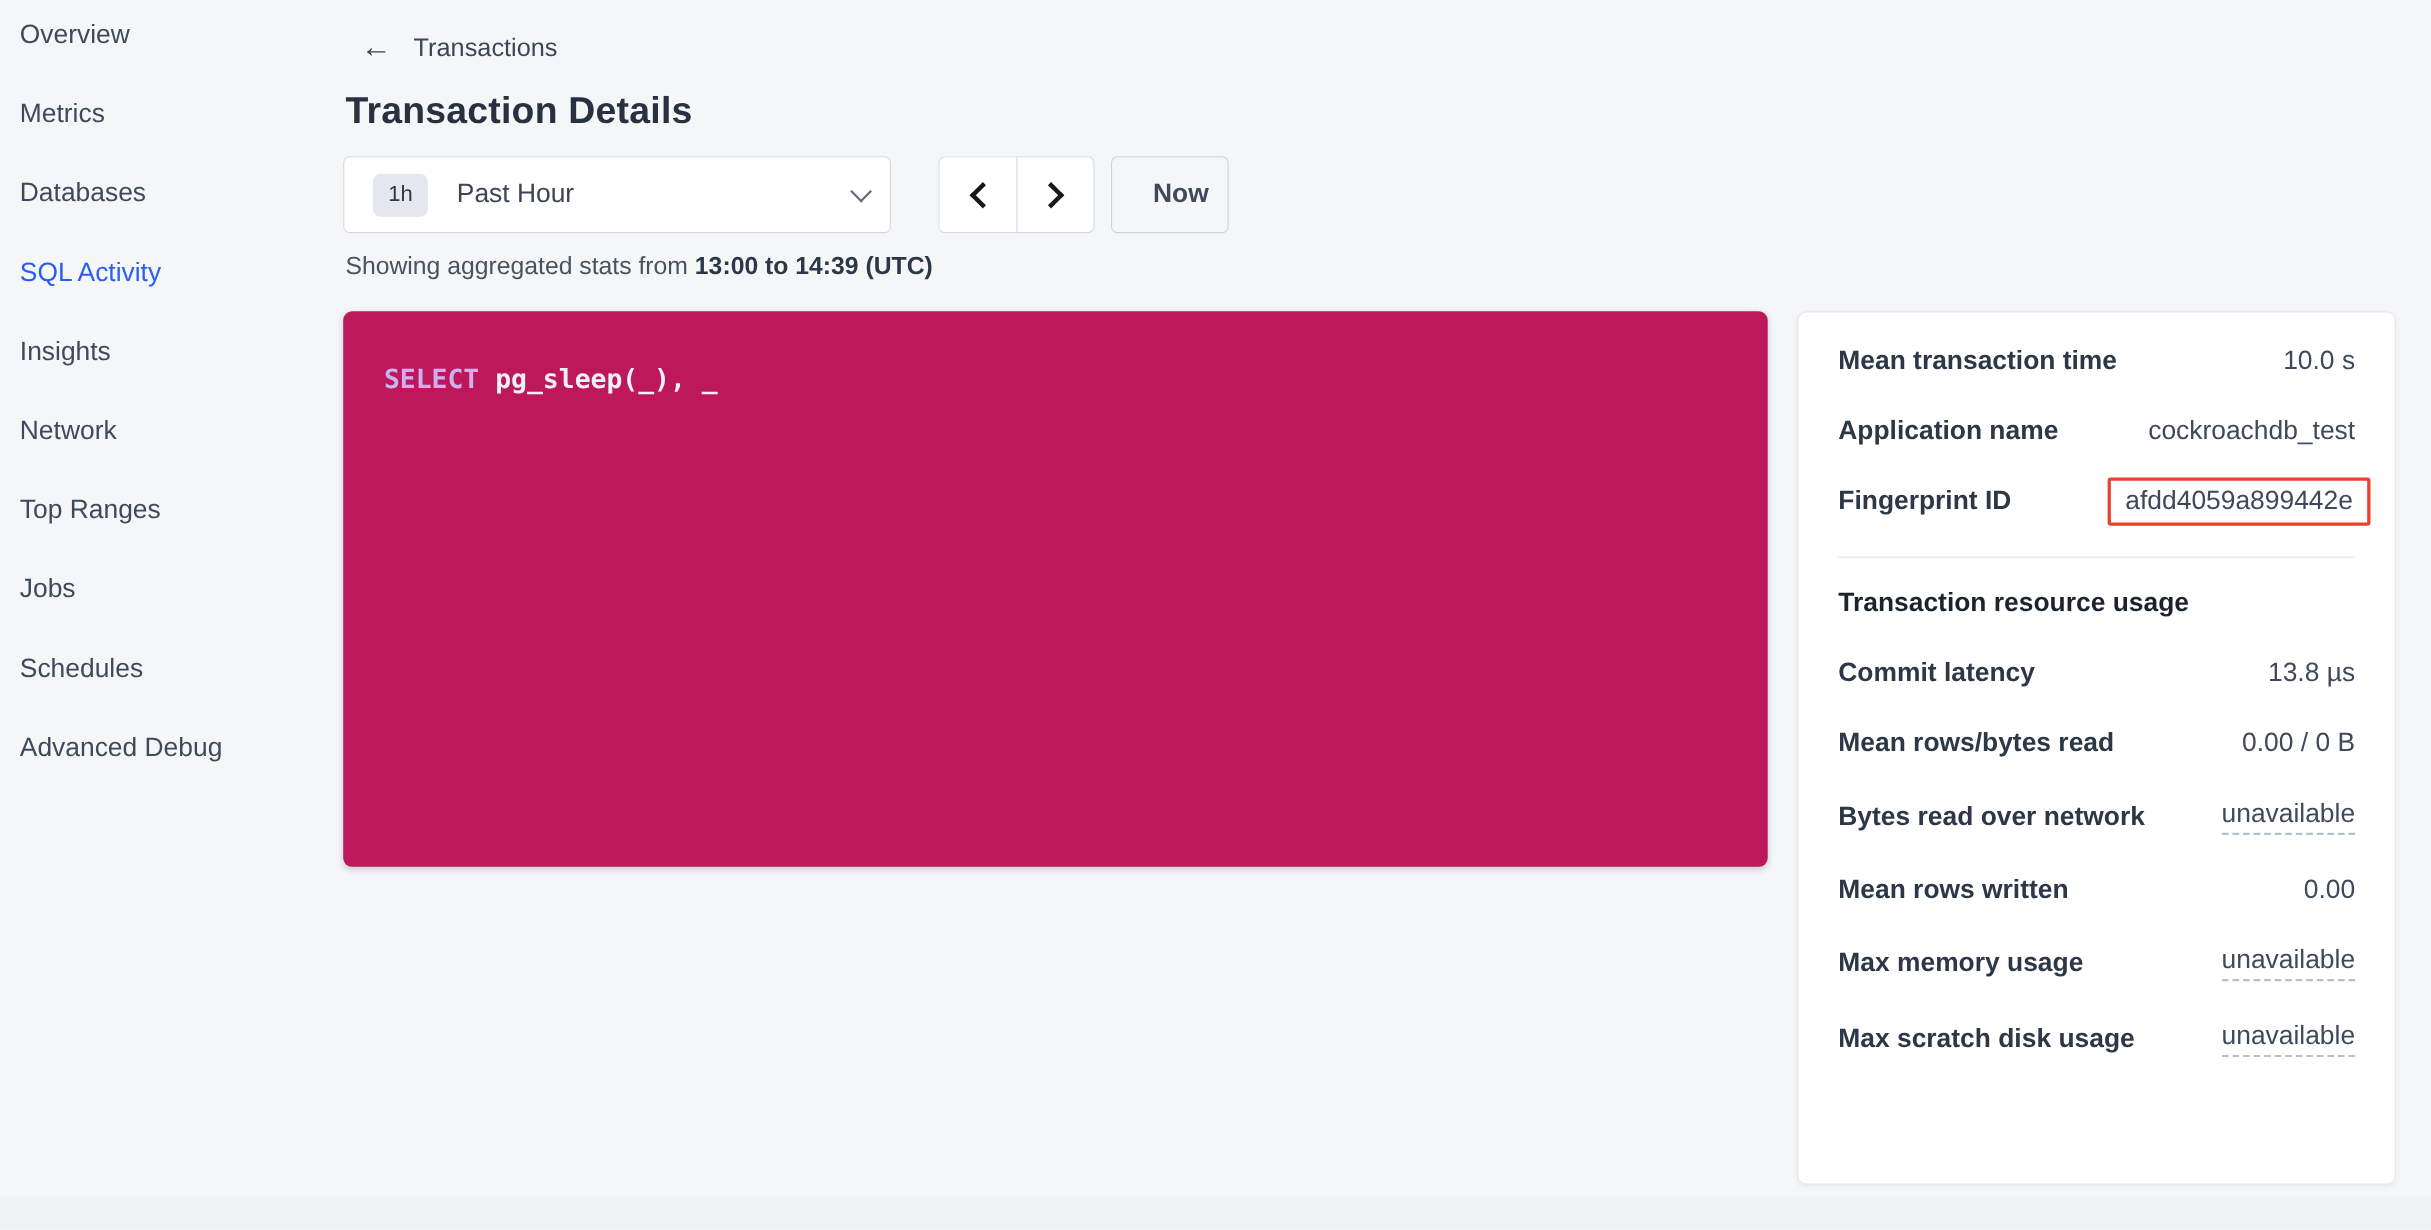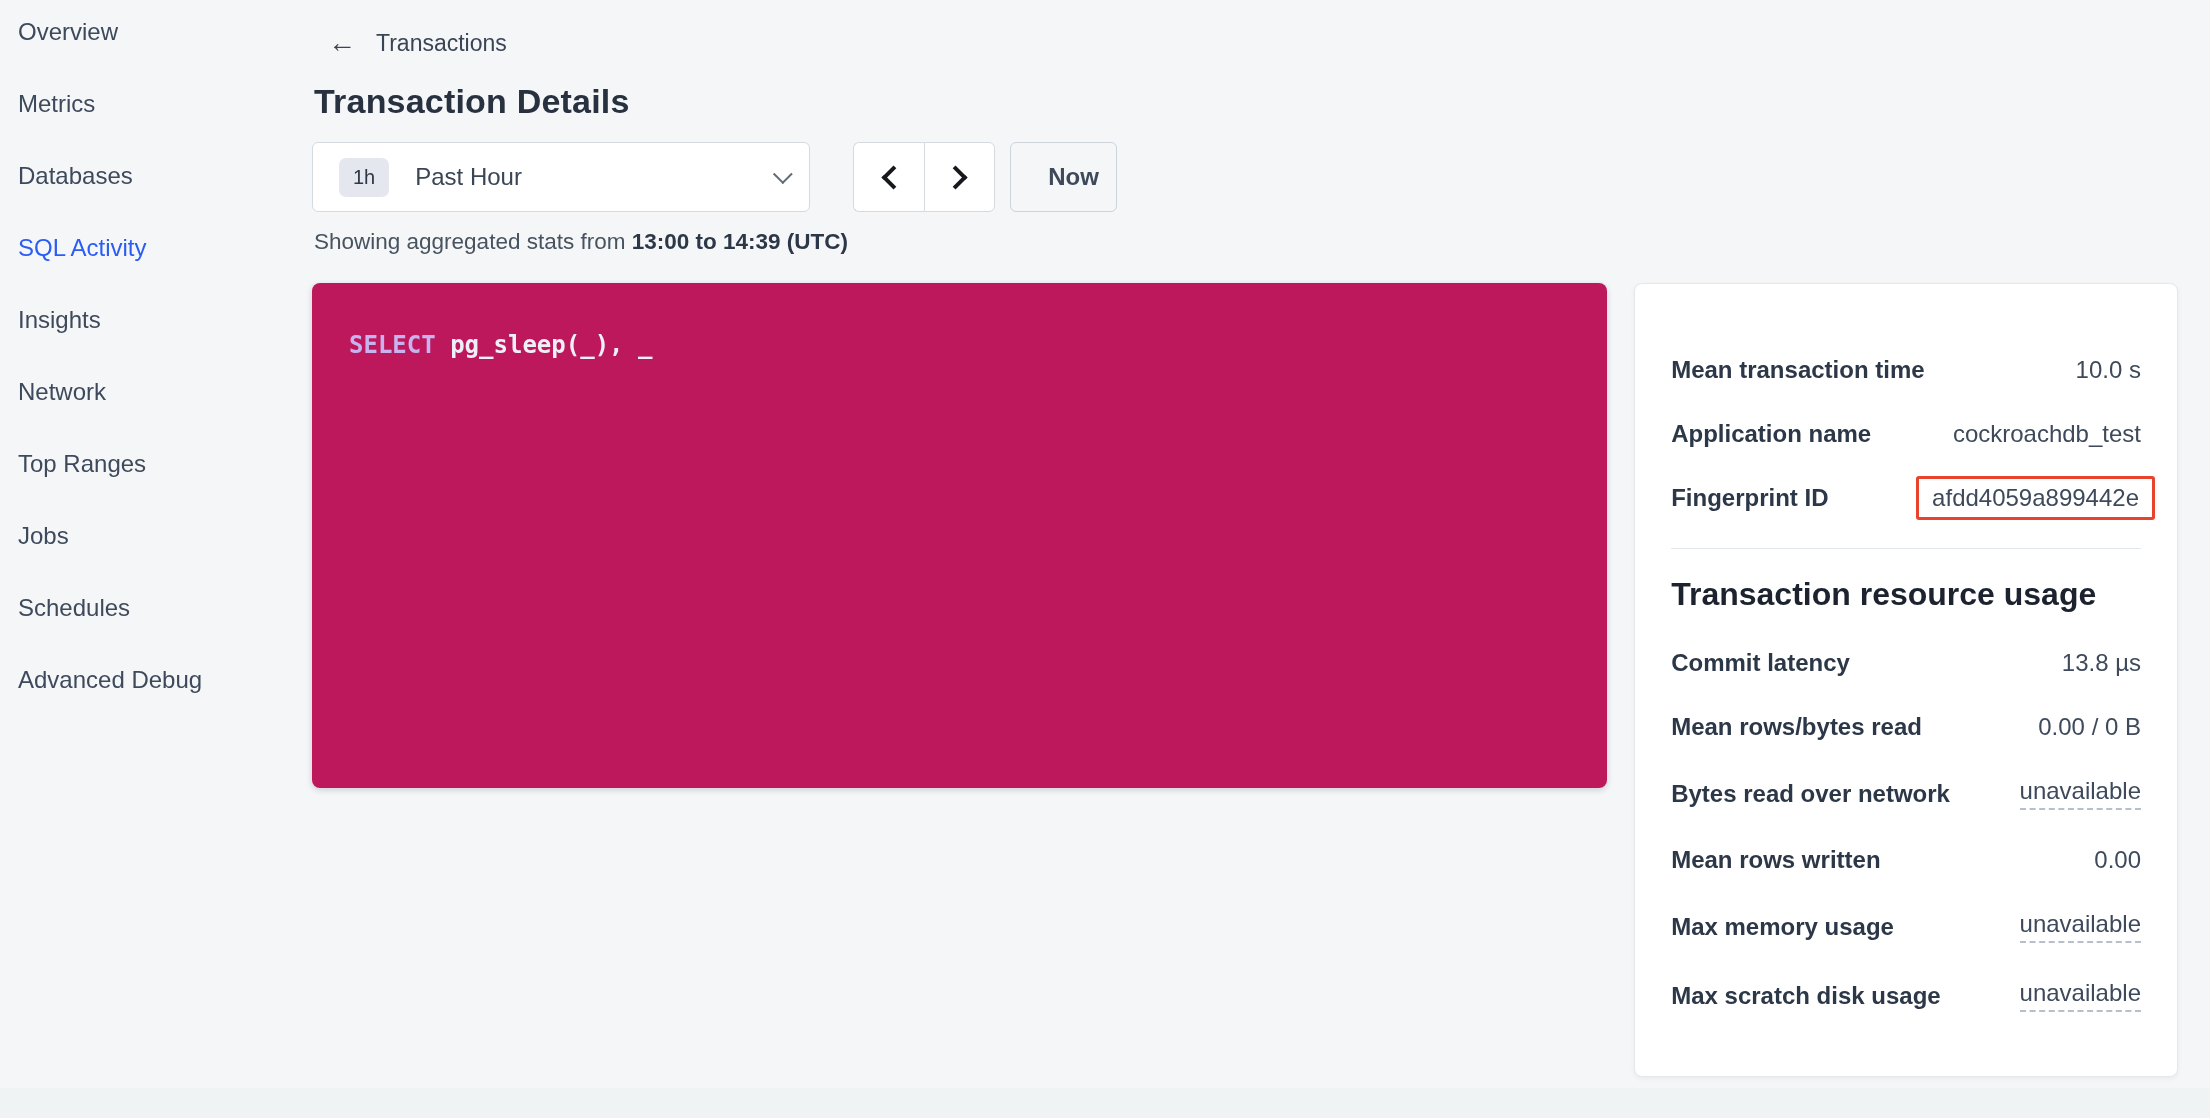--- a/index.html
+++ b/index.html
@@ -83,35 +83,35 @@
     font-family:"DejaVu Sans Mono", monospace;
     font-size:24px; font-weight:700; line-height:32px; color:#edf1f7;
     white-space:pre;
   }
   .sql-box .kw { color:#c9b3ee; }
 
   .details-card {
     margin-left:27px; width:600px; height:794px;
     background:#ffffff; border:1px solid #e3e8ec; border-radius:8px;
     box-shadow:0 2px 5px rgba(20,30,50,.05);
-    padding:72px 36px 0 36px; overflow:hidden;
+    padding:30px 36px 0 36px; overflow:hidden;
   }
   .row {
     display:flex; justify-content:space-between; align-items:center;
     margin-bottom:36px; min-height:25px;
   }
   .row .lbl { font-size:24px; font-weight:700; color:#2c3747; white-space:nowrap; }
   .row .val { font-size:24px; color:#3e4a5b; white-space:nowrap; }
   .fp-box {
     border:3px solid #e8432d; border-radius:3px; background:#ffffff;
     padding:5px 13px; margin:-8px -14px -8px 0;
   }
   .unavail { border-bottom:2px dashed #b6bfca; padding-bottom:3px; cursor:help; }
   .divider { border:none; border-top:1px solid #e3e8ec; margin:3px 0 27px 0; }
-  .section-title { font-size:32px; font-weight:700; color:#1d232e; margin-bottom:36px; }
+  .section-title { font-size:24px; font-weight:700; color:#1d232e; margin-bottom:36px; }
 </style>
 </head>
 <body>
 
 <div id="app">
 
   <nav class="sidebar">
     <div class="nav-item">Overview</div>
     <div class="nav-item">Metrics</div>
     <div class="nav-item">Databases</div>

